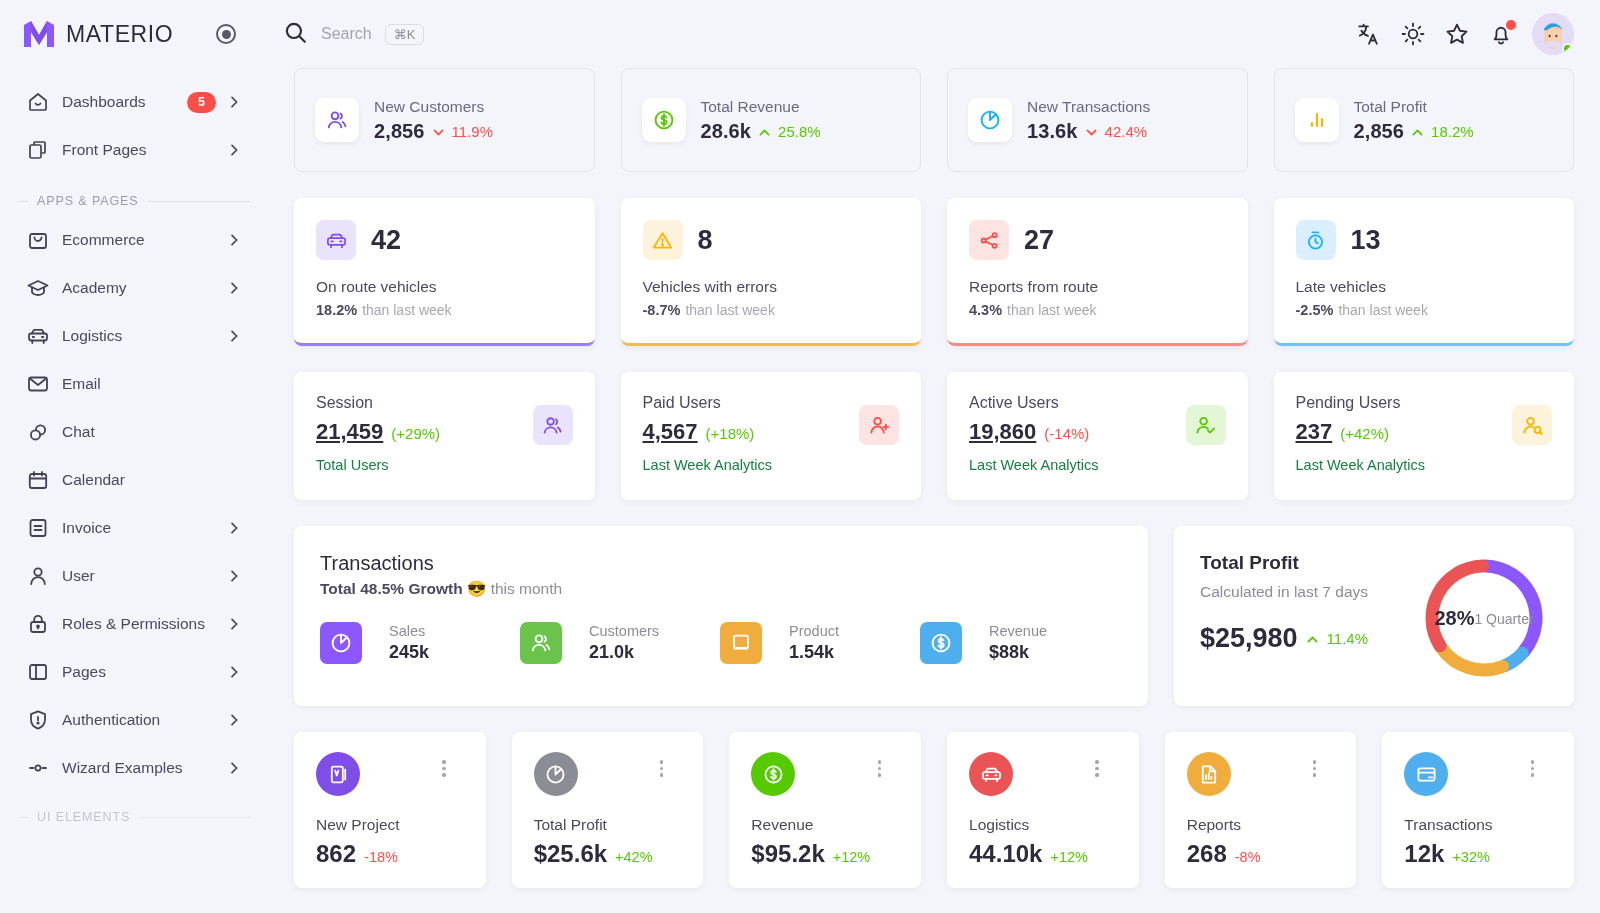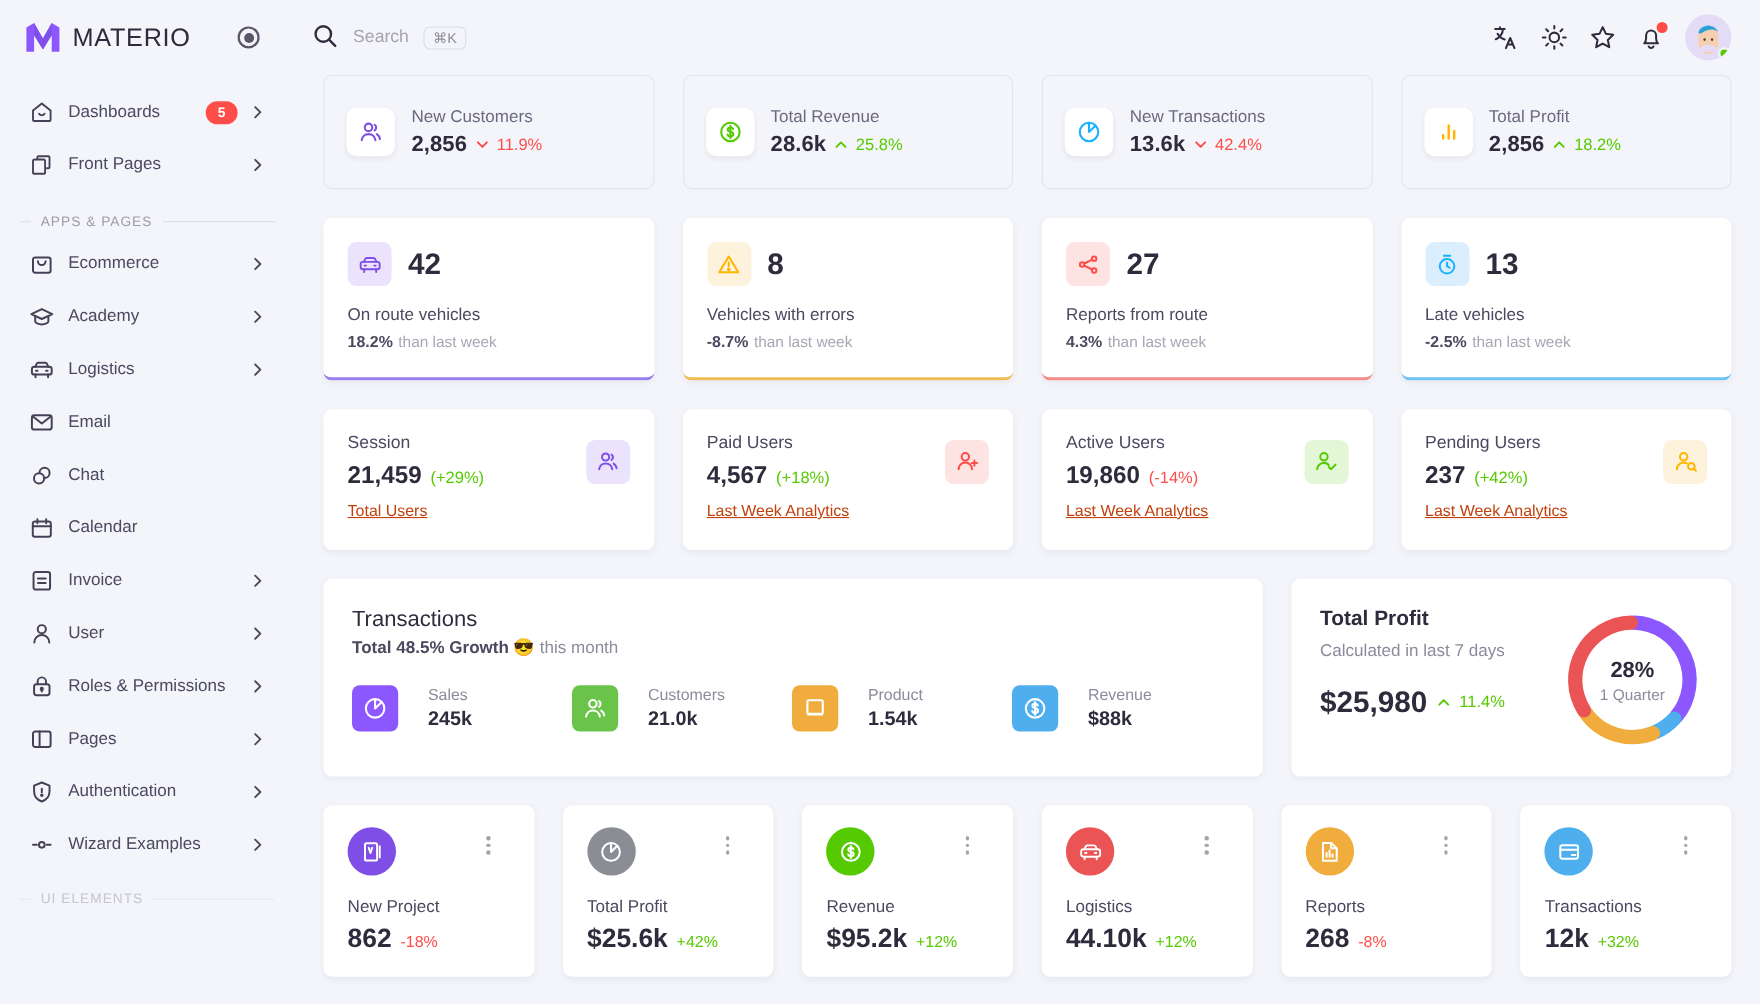--- a/index.html
+++ b/index.html
@@ -122,30 +122,30 @@
   .vnum { font-size: 27px; font-weight: bold; color: #2f2b3d; }
   .vlabel { font-size: 15.5px; color: #4b4860; margin-bottom: 6px; }
   .vsub { font-size: 14px; color: #a8a6b4; }
   .vsub b { color: #4b4860; font-weight: bold; font-size: 14.5px; margin-right: 5px; }
 
   
   .ucard {
     background: #fff; border-radius: 8px; padding: 22px 22px 20px 22px;
     height: 128px; box-shadow: 0 2px 6px rgba(47,43,61,.06);
   }
-  .ucard-head { display: flex; align-items: center; justify-content: space-between; }
+  .ucard-head { display: flex; align-items: flex-end; justify-content: space-between; }
   .utitle { font-size: 16px; color: #4b4860; margin-bottom: 7px; }
   .uline { display: flex; align-items: baseline; gap: 8px; }
-  .uvalue { font-size: 22px; font-weight: bold; color: #2f2b3d; }
+  .uvalue { font-size: 22px; font-weight: bold; color: #2f2b3d; text-decoration: underline; }
   .udelta { font-size: 15px; }
   .uicon {
     width: 40px; height: 40px; border-radius: 8px; flex: 0 0 40px;
     display: flex; align-items: center; justify-content: center;
   }
-  .usub { font-size: 14.5px; color: #c2410c; margin-top: 12px; text-decoration: underline; }
+  .usub { font-size: 14.5px; color: #15803d; margin-top: 12px; }
 
   
   .row4 { display: flex; gap: 26px; }
   .transactions {
     flex: 0 0 818px; background: #fff; border-radius: 8px;
     padding: 26px 28px 30px 26px; box-shadow: 0 2px 6px rgba(47,43,61,.06);
     height: 180px;
   }
   .tx-title { font-size: 20px; color: #2f2b3d; margin-bottom: 5px; }
   .tx-sub { font-size: 15.5px; color: #8d8b9b; margin-bottom: 24px; }
@@ -162,21 +162,21 @@
     padding: 26px 26px 26px 26px; box-shadow: 0 2px 6px rgba(47,43,61,.06);
     height: 180px; display: flex; align-items: flex-start; justify-content: space-between;
   }
   .ts-title { font-size: 19px; font-weight: bold; color: #2f2b3d; margin-bottom: 9px; }
   .ts-sub { font-size: 15.5px; color: #8d8b9b; margin-bottom: 22px; }
   .ts-line { display: flex; align-items: center; gap: 8px; }
   .ts-amount { font-size: 27px; font-weight: bold; color: #2f2b3d; }
   .ts-delta { font-size: 15px; }
   .donut-wrap { position: relative; width: 128px; height: 128px; flex: 0 0 128px; margin-top: 2px; }
   .donut-center {
-    position: absolute; inset: 0; display: flex; flex-direction: column;
+    position: absolute; inset: 0; display: flex; flex-direction: row;
     align-items: center; justify-content: center;
   }
   .donut-pct { font-size: 20px; font-weight: bold; color: #2f2b3d; }
   .donut-lab { font-size: 14px; color: #8d8b9b; margin-top: 2px; }
 
   
   .row5 { display: flex; gap: 26px; }
   .mini {
     flex: 1; background: #fff; border-radius: 8px; padding: 20px 36px 20px 22px;
     box-shadow: 0 2px 6px rgba(47,43,61,.06); min-width: 0;

